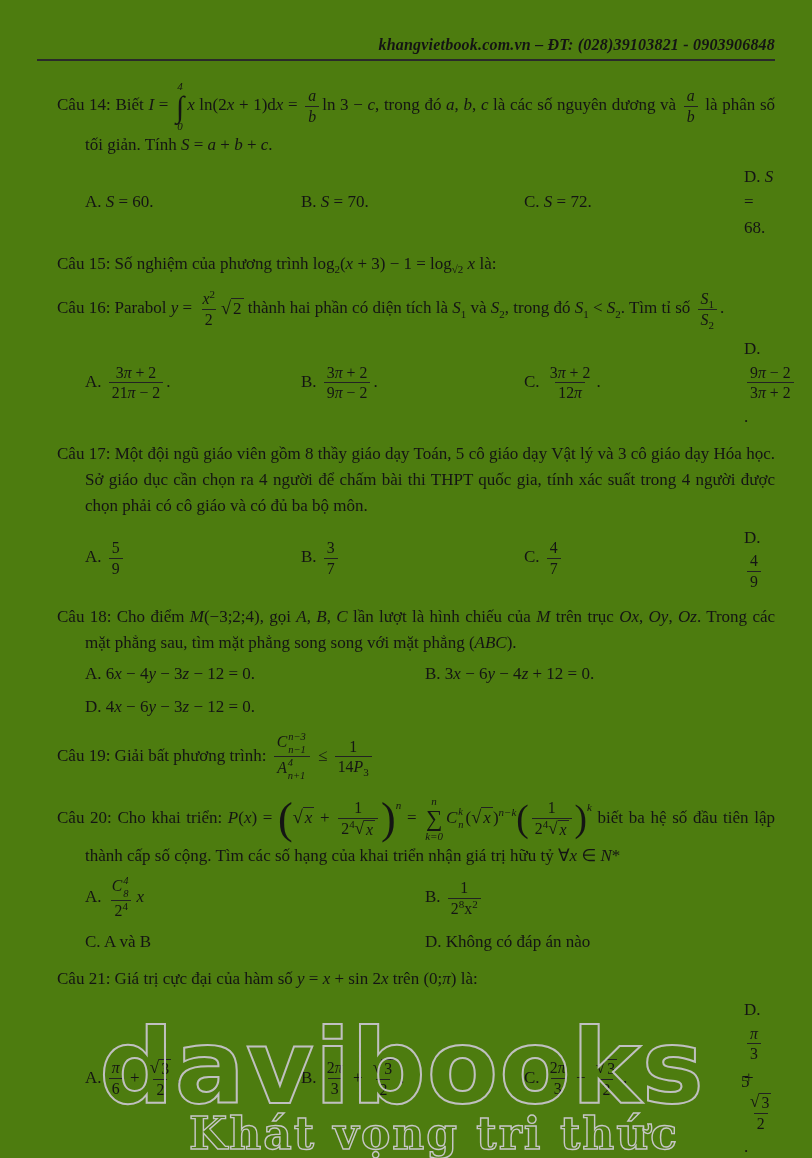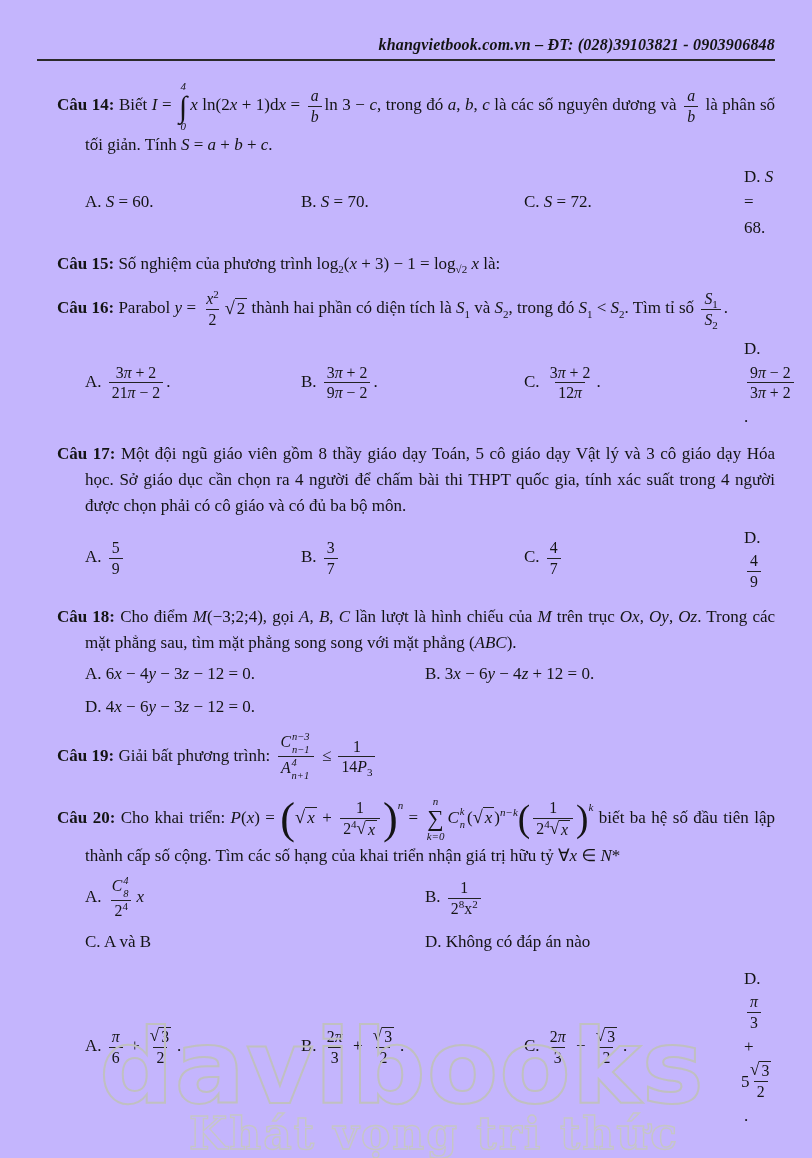--- a/index.html
+++ b/index.html
@@ -1,35 +1,35 @@
 <!DOCTYPE html>
 <html><head>
 <meta charset="utf-8">
 <style>
   html,body{margin:0;padding:0;background:#ffffff;}
   .page{
-    position:relative;width:812px;height:1158px;background:#c4b5fd;
+    position:relative;width:812px;height:1158px;background:#4d7c0f;
     font-family:"Liberation Serif",serif;color:#141414;overflow:hidden;
   }
   .hdr-wrap{padding:36px 37px 0 37px;}
   .hdr{
     text-align:right;font-style:italic;font-weight:bold;font-size:16px;
     padding-bottom:5px;border-bottom:2px solid #2a2a2a;letter-spacing:0.2px;
   }
   .qs{padding:8px 37px 0 57px;position:relative;z-index:1;}
   .q{margin-top:11px;}
   .stmt{
     font-size:17px;line-height:1.55;text-align:justify;
     padding-left:28px;text-indent:-28px;
   }
   .opts{margin:5px 0 0 28px;font-size:17px;align-items:center;justify-items:start;}
   .opts4{display:grid;grid-template-columns:168px 175px 172px 1fr;gap:48px;}
   .opts2{display:grid;grid-template-columns:340px 1fr;row-gap:7px;}
   .opt{line-height:1.5;}
-  .bb{font-weight:bold;}
+  .bb{font-weight:normal;}
   .it{font-style:italic;}
   .sp{vertical-align:super;font-size:11px;line-height:0;}
   .sb{vertical-align:sub;font-size:11px;line-height:0;}
   .frac{
     display:inline-flex;flex-direction:column;align-items:center;
     vertical-align:middle;font-size:0.93em;line-height:1.25;margin:1px 3px;text-indent:0;
   }
   .frac .num,.frac .den{padding:0 3px;text-align:center;white-space:nowrap;}
   .frac .den{border-top:1.3px solid #222;}
   .sqrt{display:inline-flex;align-items:flex-start;text-indent:0;white-space:nowrap;}
@@ -193,20 +193,21 @@
             </span><span class="it">x</span></div>
           <div class="opt"><span>B. </span><span class="frac">
               <span class="num"><span>1</span></span>
               <span class="den"><span>2</span><span class="sp">8</span><span>x</span><span class="sp">2</span></span>
             </span></div>
           <div class="opt"><span>C. A và B</span></div>
           <div class="opt"><span>D. Không có đáp án nào</span></div>
         </div>
       </div>
       <div class="q">
+        <div class="stmt"><span class="bb">Câu 21:</span><span> Giá trị cực đại của hàm số </span><span class="it">y</span><span> = </span><span class="it">x</span><span> + sin 2</span><span class="it">x</span><span> trên (0;</span><span class="it">π</span><span>) là:</span></div>
         <div class="opts opts4">
           <div class="opt"><span>A. </span><span class="frac">
               <span class="num"><span class="it">π</span></span>
               <span class="den"><span>6</span></span>
             </span><span> + </span><span class="frac">
               <span class="num"><span class="sqrt">
                   <span class="rad">√</span>
                   <span class="radc"><span>3</span></span>
                 </span></span>
               <span class="den"><span>2</span></span>

